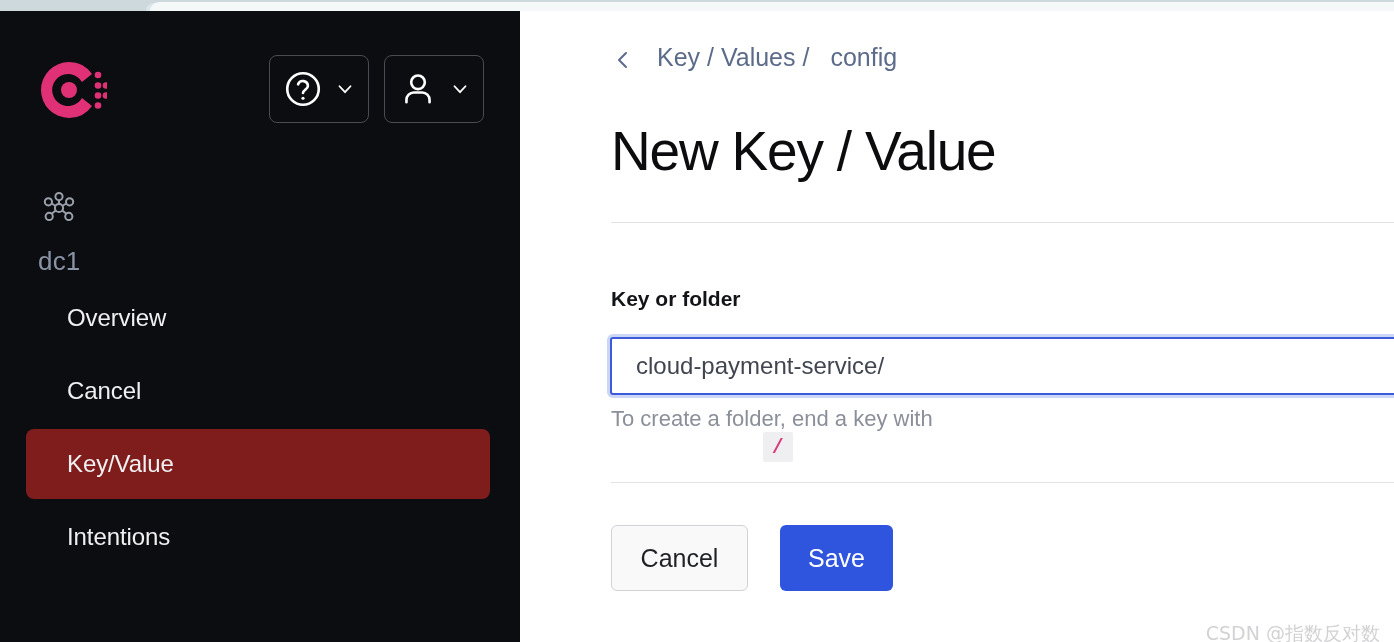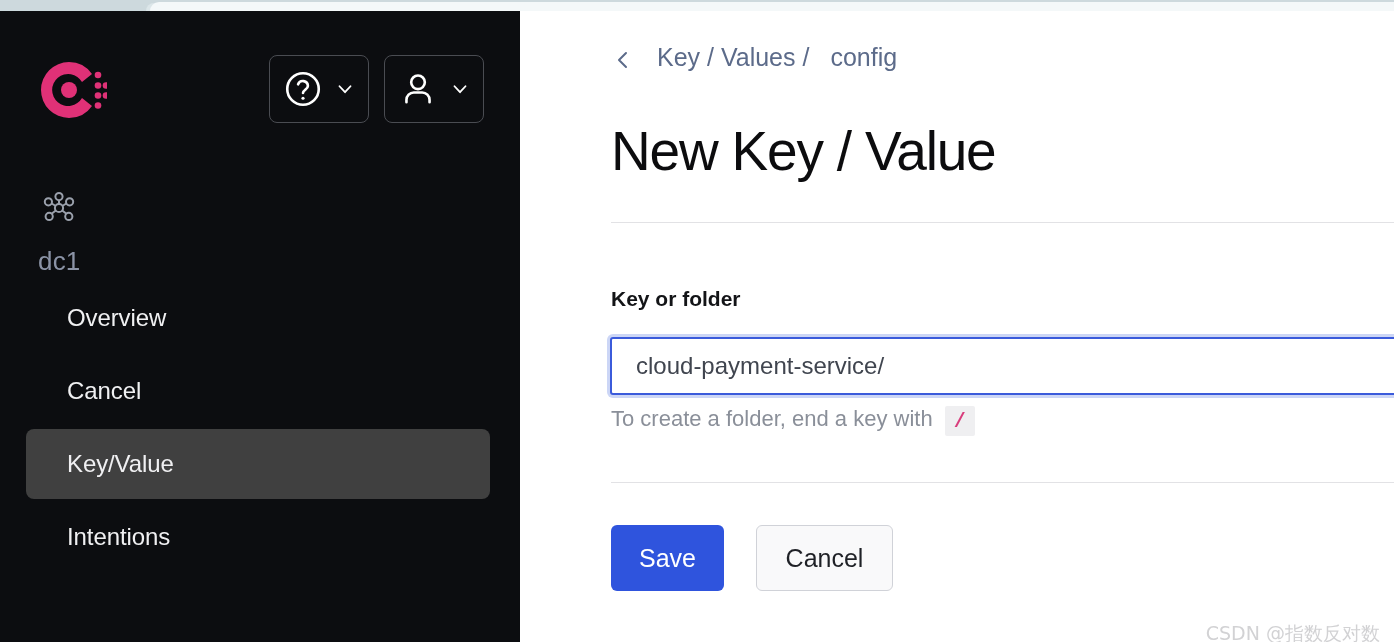--- a/index.html
+++ b/index.html
@@ -124,21 +124,21 @@
     padding-left: 41px;
     margin: 0 30px 3px 26px;
     border-radius: 8px;
     cursor: pointer;
     color: #f0f0f2;
     font-size: 24px;
     font-weight: 400;
     letter-spacing: -0.1px;
   }
   .nav-item.active {
-    background: #404040;
+    background: #7f1d1d;
   }
 
   
   .main {
     position: absolute;
     top: 11px;
     left: 520px;
     width: 874px;
     height: 631px;
     background: #ffffff;
@@ -220,23 +220,25 @@
     font-size: 24px;
     color: #40454f;
     outline: none;
   }
 
   .help-text {
     position: absolute;
     top: 395px;
     left: 91px;
     display: flex;
+    align-items: center;
     font-size: 22px;
     color: #8a8f99;
     white-space: nowrap;
+    flex-direction: column;
   }
   .code-badge {
     display: inline-flex;
     align-items: center;
     justify-content: center;
     margin-left: 12px;
     min-width: 30px;
     height: 30px;
     background: #efeff1;
     color: #d83d7c;
@@ -406,21 +408,21 @@
     <input class="key-input" type="text" value="cloud-payment-service/" style="">
 
     <div class="help-text">
       <span>To create a folder, end a key with</span>
       <span class="code-badge">/</span>
     </div>
 
     <div class="divider bottom"></div>
 
     <div class="actions">
+      <button class="btn btn-secondary">Cancel</button>
       <button class="btn btn-primary">Save</button>
-      <button class="btn btn-secondary">Cancel</button>
     </div>
 
     <div class="watermark">CSDN @指数反对数</div>
 
   </div>
 
 </div>
 
 </body></html>

